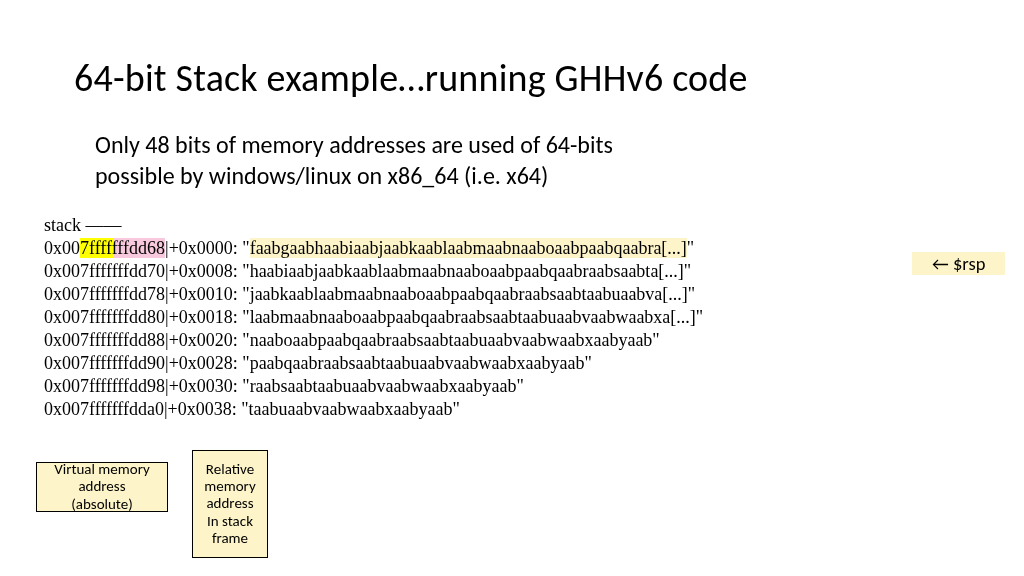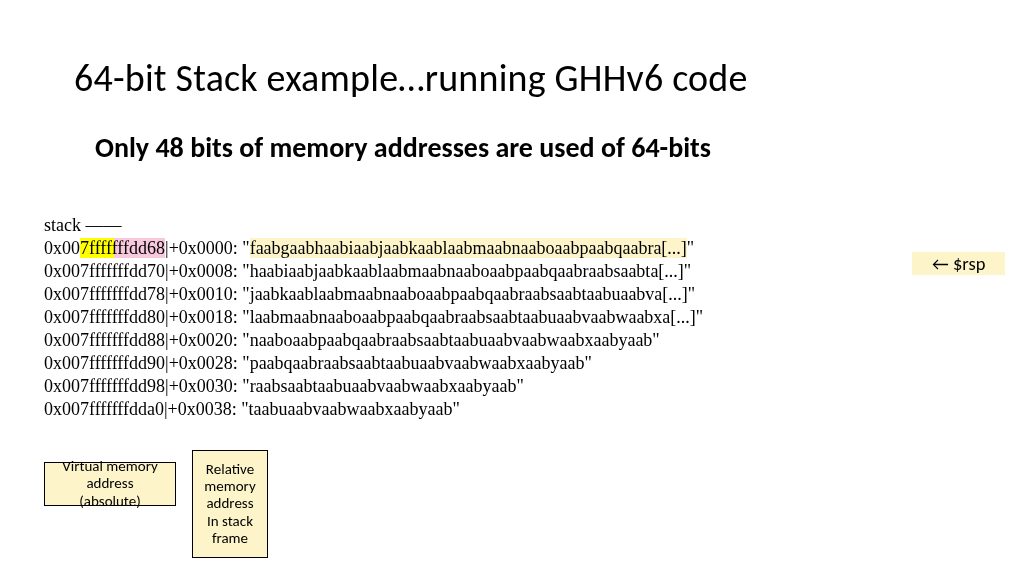--- a/index.html
+++ b/index.html
@@ -23,22 +23,22 @@
     left: 74px;
     top: 55px;
     font-size: 38px;
     font-weight: 400;
     letter-spacing: 0.2px;
   }
   .subtitle {
     position: absolute;
     left: 95px;
     top: 130px;
-    font-size: 28px;
-    font-weight: 700;
+    font-size: 24px;
+    font-weight: 400;
     line-height: 1.28;
   }
   .stack-block {
     position: absolute;
     left: 44px;
     top: 214px;
     font-size: 18px;
     line-height: 1.28;
     white-space: nowrap;
     font-family: Liberation Serif, serif;
@@ -57,41 +57,42 @@
     font-size: 15px;
     text-align: center;
     line-height: 1.15;
     display: flex;
     align-items: center;
     justify-content: center;
     padding: 2px 6px;
     box-sizing: border-box;
   }
   .callout1 {
-    left: 44px;
+    left: 36px;
     top: 462px;
     width: 132px;
-    height: 44px;
+    height: 50px;
   }
   .callout2 {
     left: 192px;
     top: 450px;
     width: 76px;
     height: 108px;
   }
 </style>
 </head>
 <body>
 
 <div class="slide">
 
   <div class="title">64-bit Stack example…running GHHv6 code</div>
 
   <div class="subtitle">
     <span>Only 48 bits of memory addresses are used of 64-bits</span><br>
+    <span>possible by windows/linux on x86_64 (i.e. x64)</span>
   </div>
 
   <div class="stack-block">
     <span class="row">stack ——</span>
 
     <span class="row">
       <span>0x00</span><span class="hl-yellow"><span style="background:linear-gradient(to right,#ffff00 0 40%,#f8c8dc 40% 100%);">7fffffffdd68</span></span><span>|</span><span>+0x0000: </span><span>"</span><span class="hl-cream">faabgaabhaabiaabjaabkaablaabmaabnaaboaabpaabqaabra[...]</span><span>"</span>
     </span>
 
     <span class="row">

